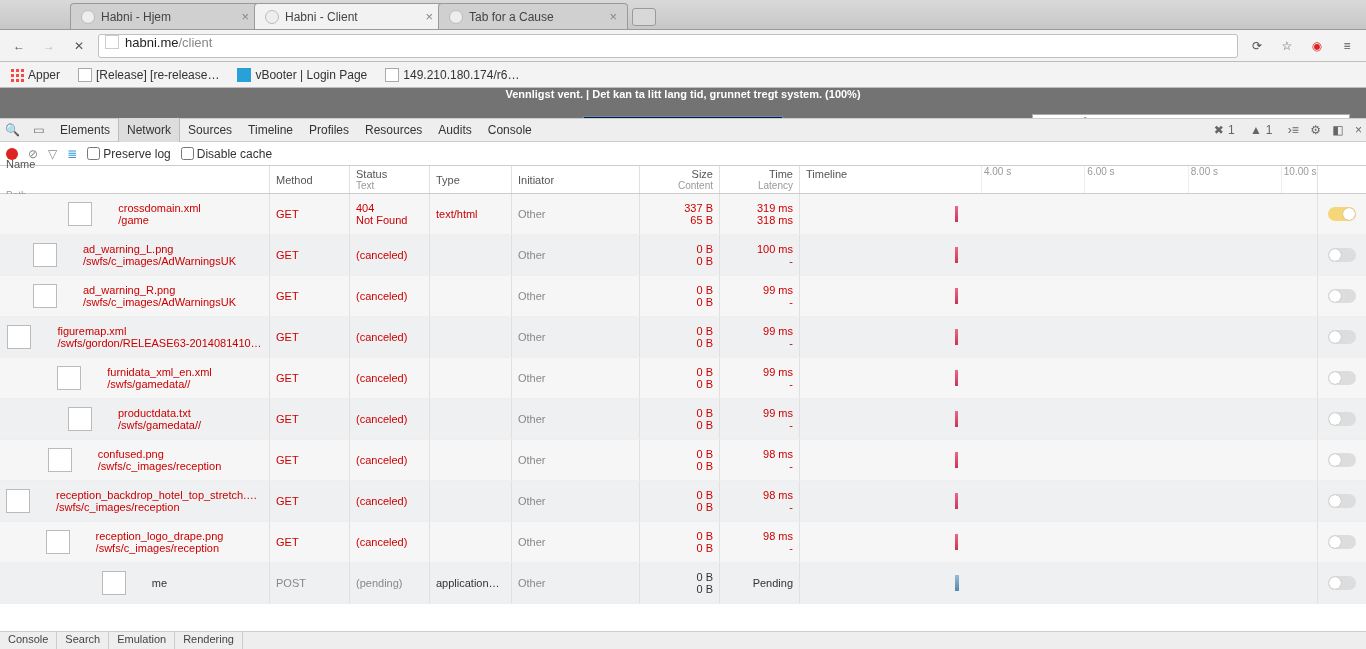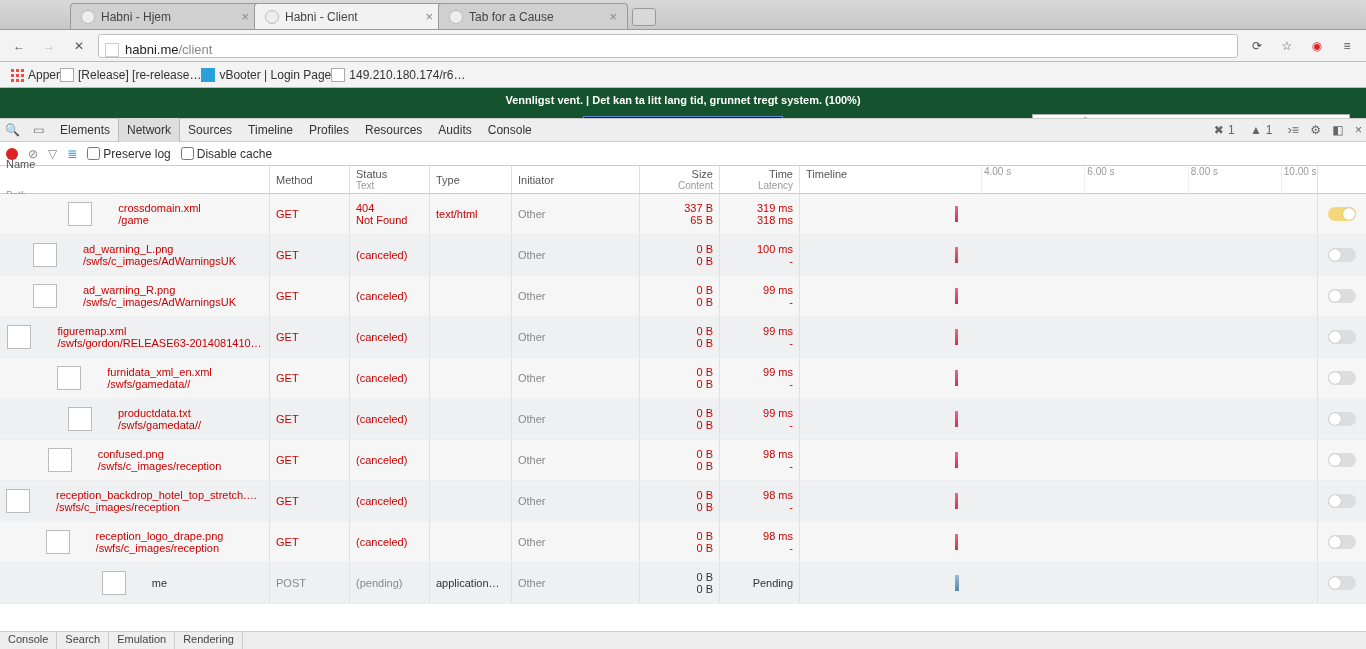--- a/index.html
+++ b/index.html
@@ -7,37 +7,37 @@
 
   
   .tabstrip { height:30px; background:linear-gradient(#d9d9d9,#c7c7c7); display:flex; align-items:flex-end; padding-left:70px; border-bottom:1px solid #9a9a9a;}
   .tab { height:26px; min-width:190px; background:#f2f2f2; border:1px solid #9a9a9a; border-bottom:none; border-radius:4px 4px 0 0; margin-right:-6px; display:flex; align-items:center; padding:0 10px; font-size:12px; color:#444; position:relative;}
   .tab.inactive { background:#d0d0d0; }
   .tab .favhole { width:14px;height:14px;border-radius:50%;background:#eee;border:1px solid #bbb;margin-right:6px;}
   .tab .tabclose { margin-left:auto; color:#888; font-size:13px;}
   .tabstrip .newtab { width:24px;height:18px;background:#d8d8d8;border:1px solid #9a9a9a;margin-left:10px;margin-bottom:3px;border-radius:3px;}
   .toolbar { height:32px; background:#f3f3f3; border-bottom:1px solid #bdbdbd; display:flex; align-items:center; padding:0 8px; gap:8px;}
   .nav-btn { width:22px;height:22px;display:flex;align-items:center;justify-content:center;color:#555;}
-  .omnibox { flex:1; height:24px; border:1px solid #bfbfbf; border-radius:3px; background:#fff; display:flex; align-items:flex-end; padding:0 6px; font-size:13px; color:#333;}
+  .omnibox { flex:1; height:24px; border:1px solid #bfbfbf; border-radius:3px; background:#fff; display:flex; align-items:flex-start; padding:0 6px; font-size:13px; color:#333;}
   .omnibox .host{color:#222;}
   .omnibox .path{color:#888;}
   .omnibox .page-icon{width:14px;height:14px;border:1px solid #ccc;margin-right:6px;}
-  .bookmarks { height:26px; background:#f3f3f3; border-bottom:1px solid #bdbdbd; display:flex; align-items:center; padding:0 10px; font-size:12px; color:#333;}
+  .bookmarks { height:26px; background:#f3f3f3; border-bottom:1px solid #bdbdbd; display:flex; align-items:center; padding:0 10px; gap:18px; font-size:12px; color:#333;}
   .bk { display:flex; align-items:center; gap:4px;}
   .bk .ico{width:14px;height:14px;display:inline-block;}
   .bk .ico.grid{background:
      radial-gradient(circle,#f44 2px,transparent 2px) 0 0/5px 5px,
      radial-gradient(circle,#2a7 2px,transparent 2px) 5px 0/5px 5px,
      radial-gradient(circle,#39f 2px,transparent 2px) 0 5px/5px 5px,
      radial-gradient(circle,#fc0 2px,transparent 2px) 5px 5px/5px 5px;}
   .bk .ico.r{background:#fff;border:1px solid #aaa;}
   .bk .ico.v{background:#2aa0d8;}
   .bk .ico.p{background:#fff;border:1px solid #aaa;}
 
-  .pagearea { background:#14532d; height:30px; color:#fff; text-align:center; font-size:11px; font-weight:bold; padding-top:6px; position:relative;}
+  .pagearea { background:#737373; height:30px; color:#fff; text-align:center; font-size:11px; font-weight:bold; position:relative;}
   .pagearea .bluebox{position:absolute;left:50%;transform:translateX(-50%);bottom:-10px;width:200px;height:12px;border:1px solid #5b8bd6;background:#1a1a1a;}
   .statusbar{position:absolute;right:16px;bottom:-12px;background:#fff;border:1px solid #aaa;font-size:11px;color:#555;padding:1px 200px 1px 6px;}
 
   
   .devtools { position:absolute; top:118px; bottom:0; left:0; right:0; background:#fff; display:flex; flex-direction:column;}
   .dev-tabs { height:24px; border-bottom:1px solid #ccc; border-top:1px solid #ccc; display:flex; align-items:center; gap:0; font-size:12px; background:#eee;}
   .dev-tabs .icobtn{width:26px;text-align:center;color:#666;}
   .dev-tabs .dtab{padding:4px 8px;height:24px;display:flex;align-items:center;color:#333;}
   .dev-tabs .dtab.active{background:#ddd;border-left:1px solid #bbb;border-right:1px solid #bbb;}
   .dev-tabs .spacer{flex:1;}

